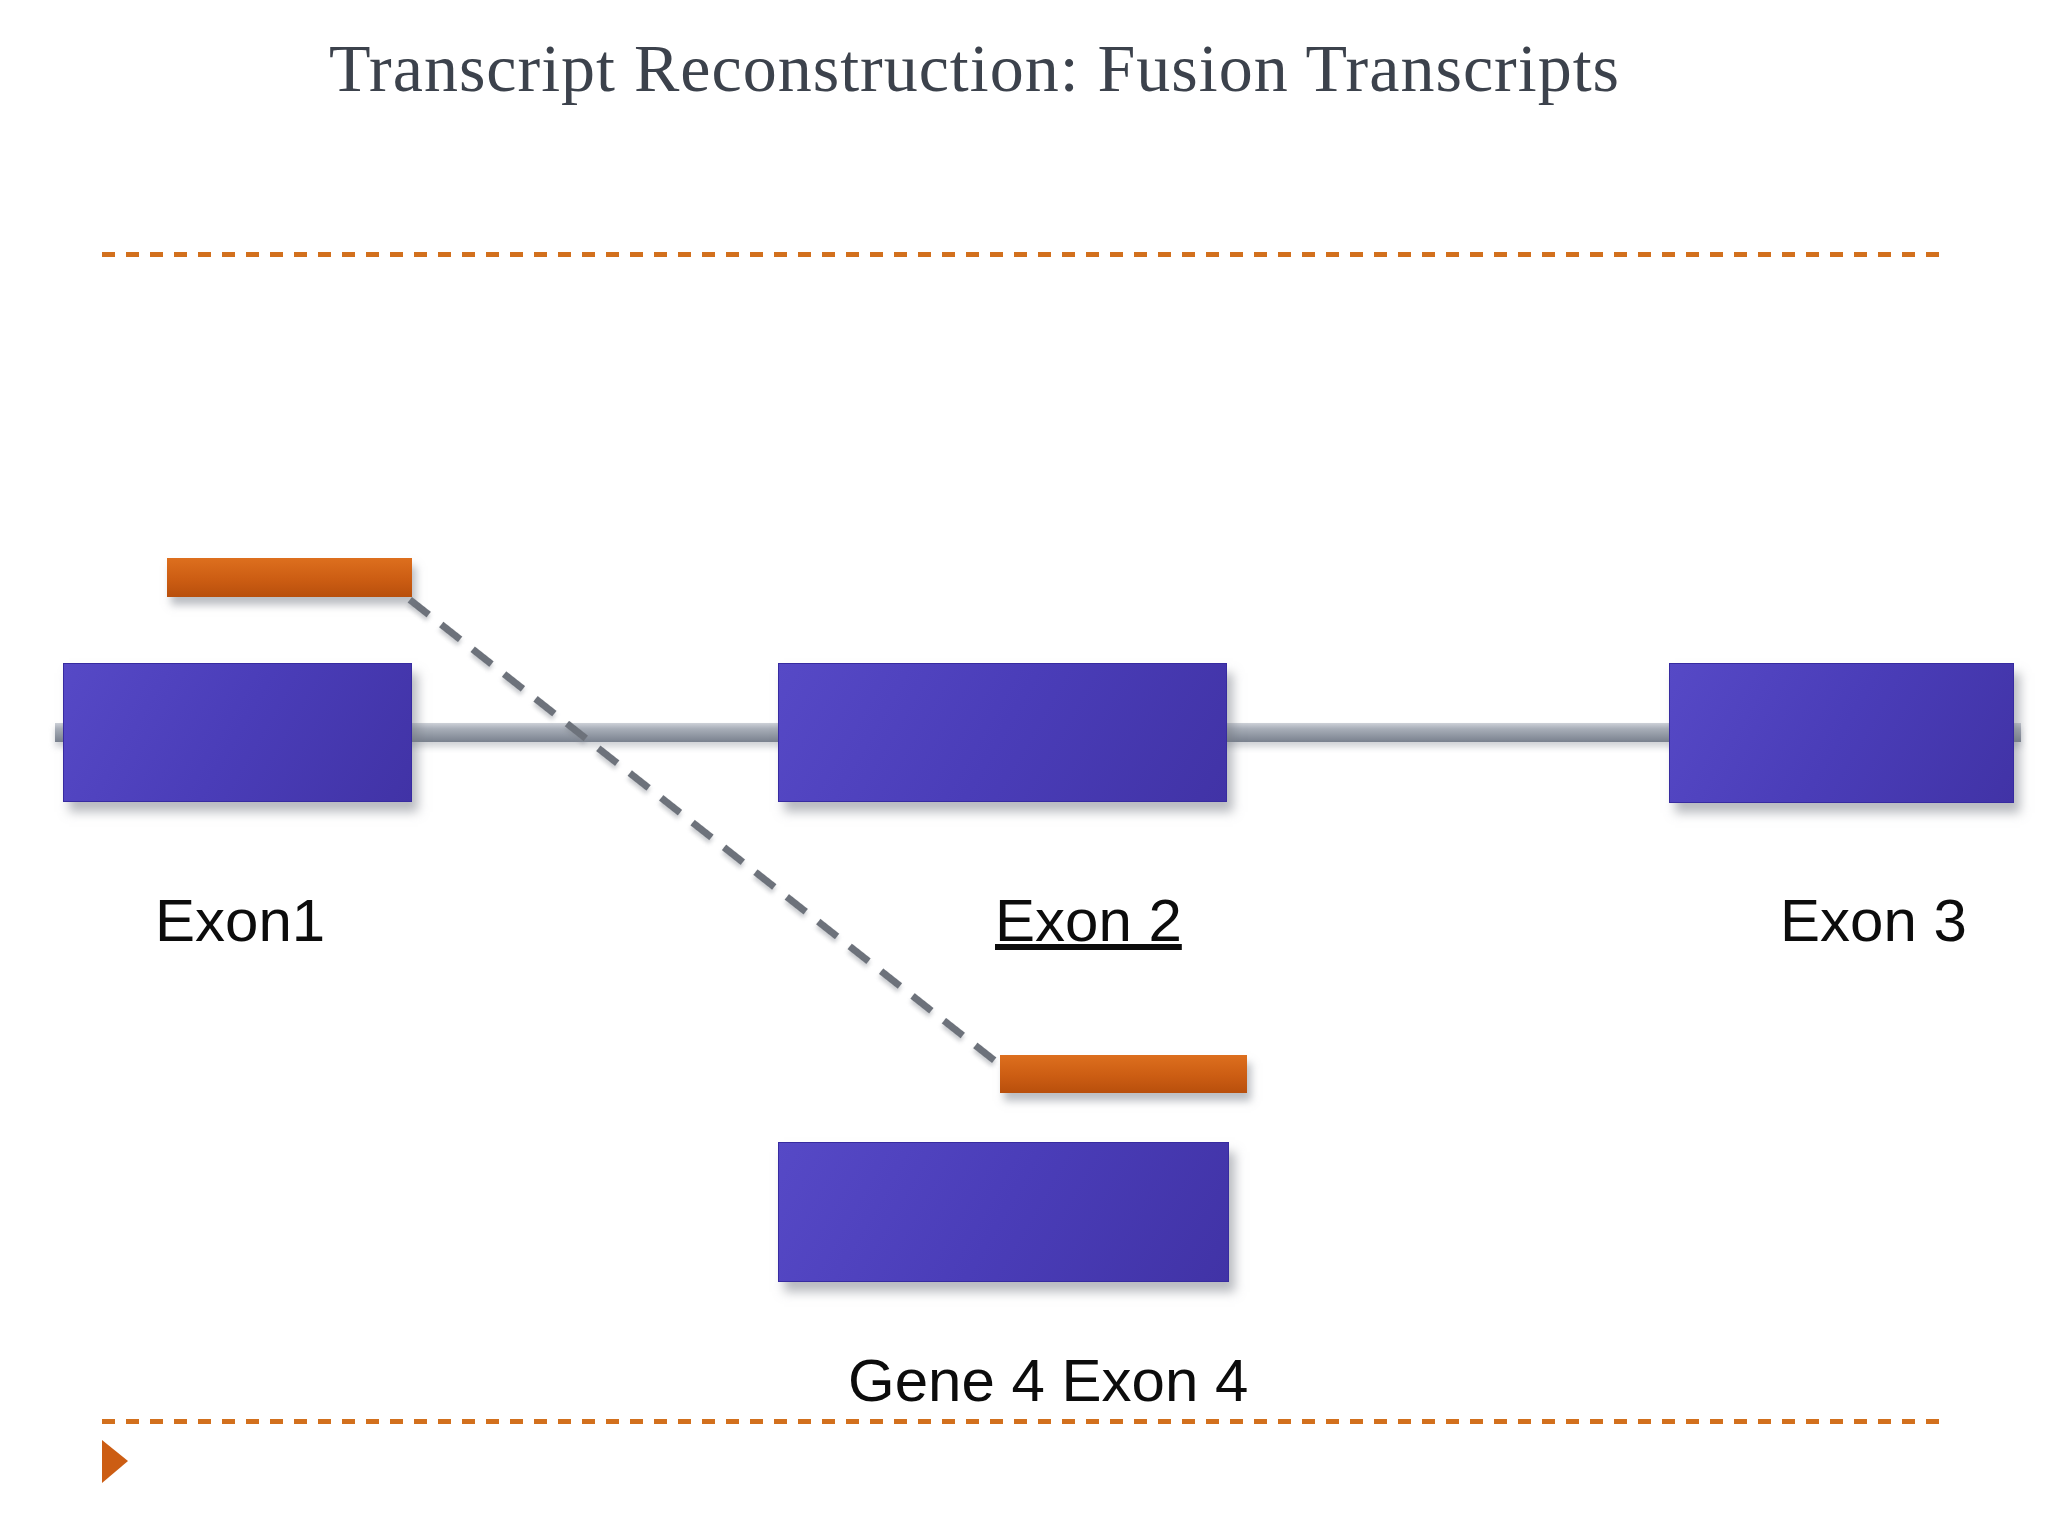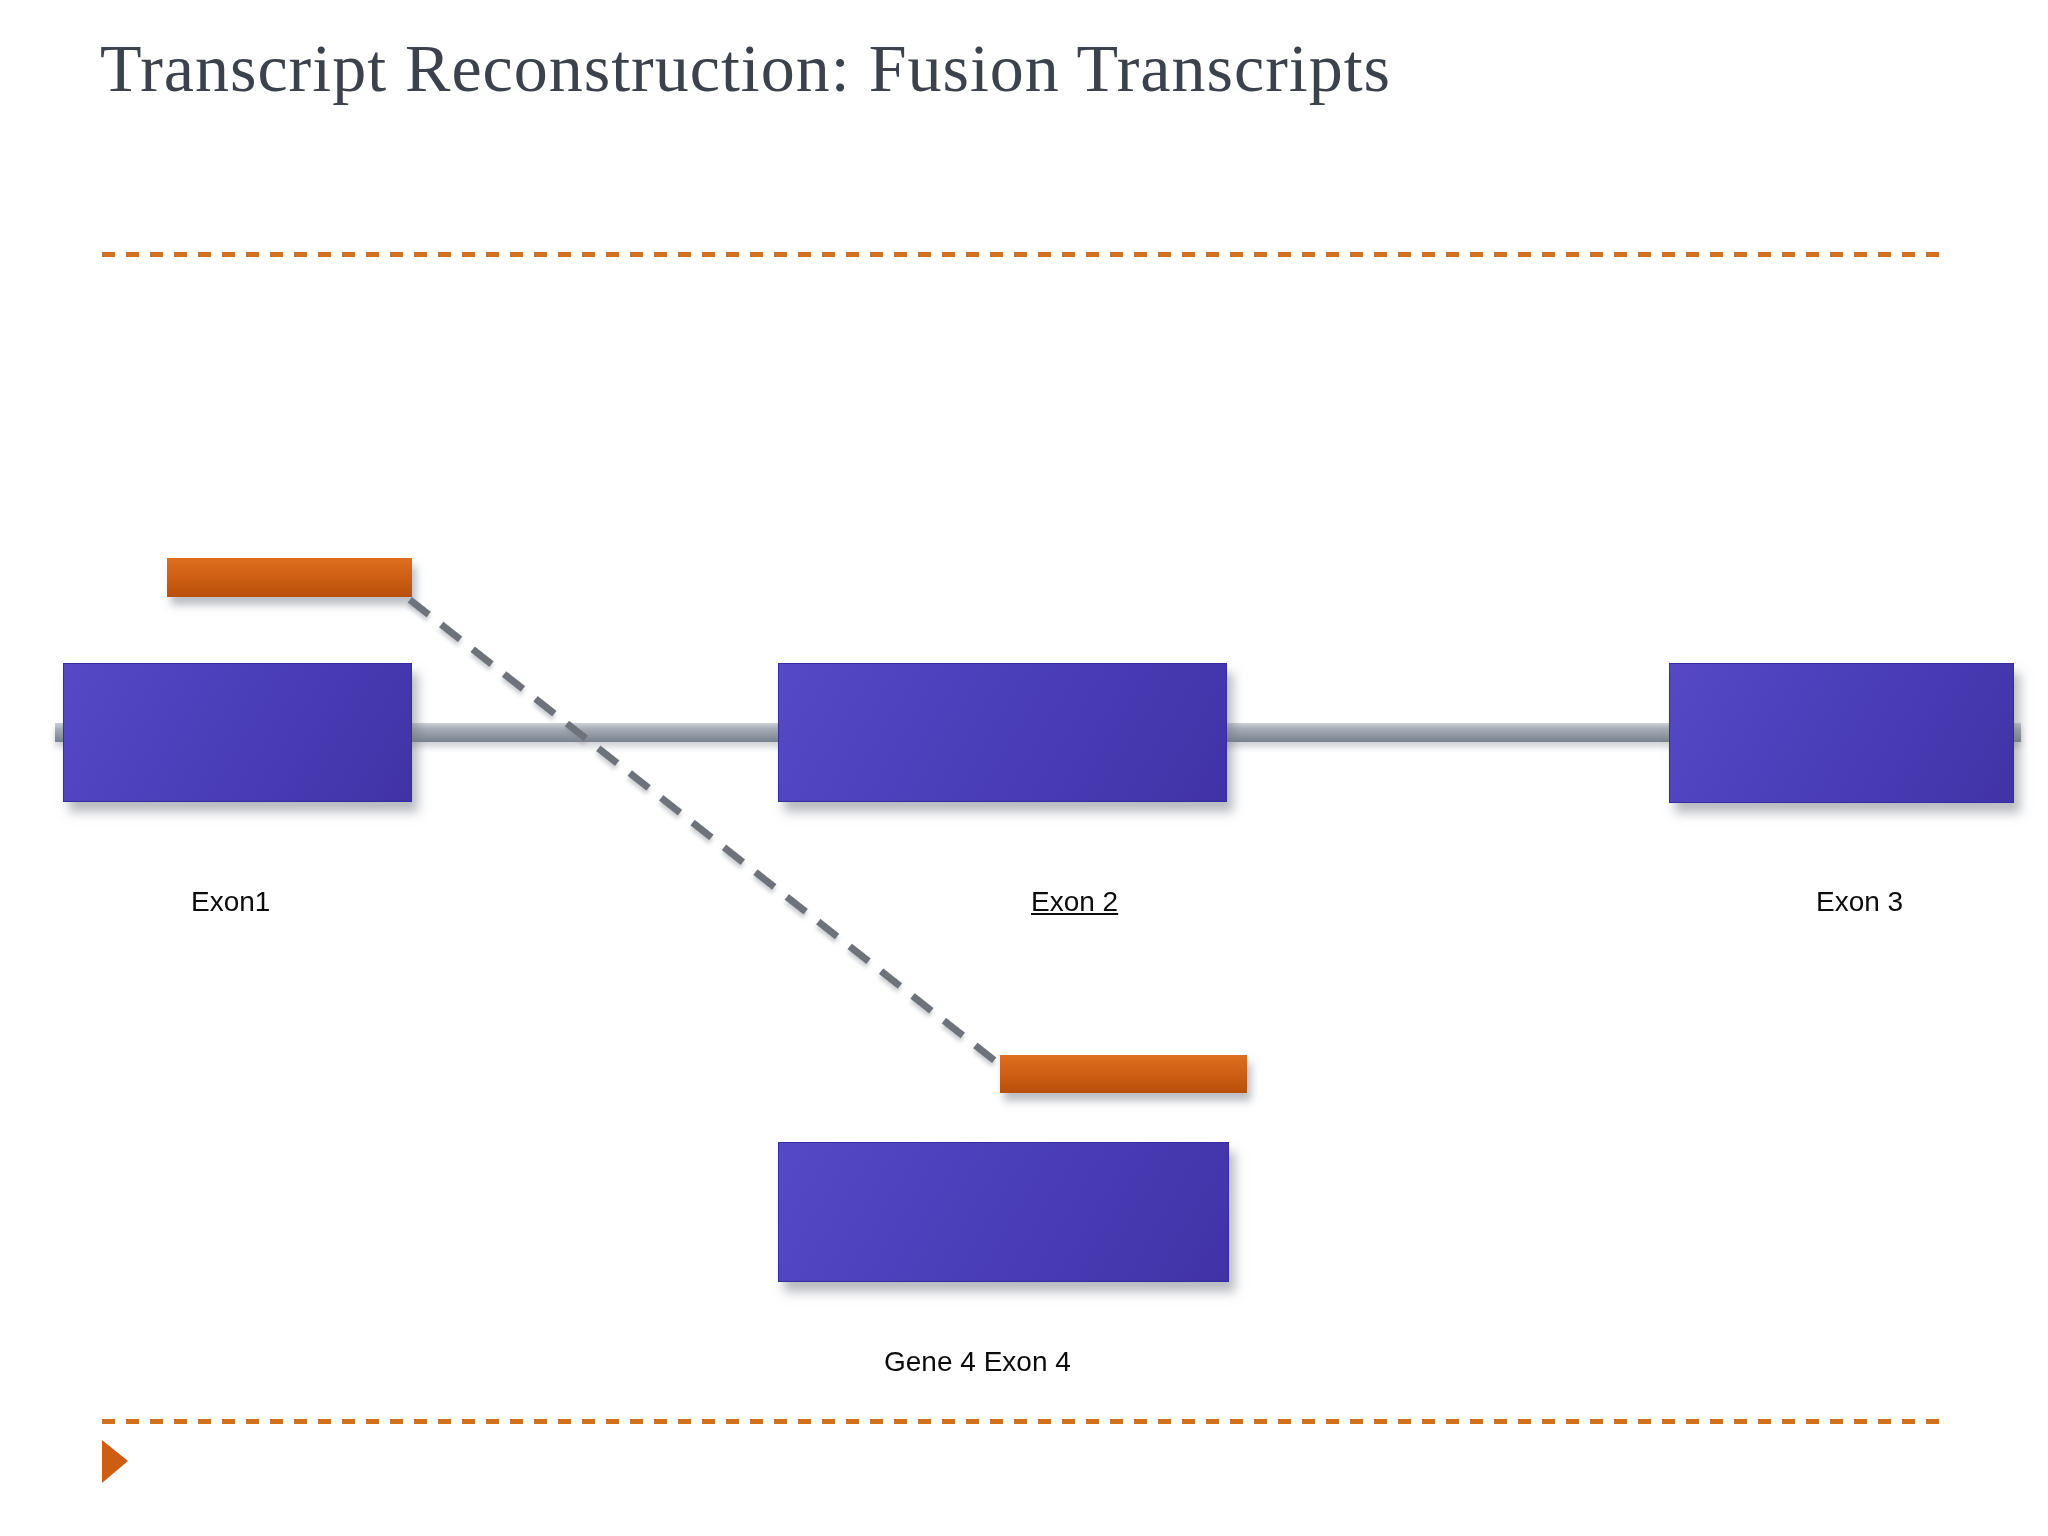--- a/index.html
+++ b/index.html
@@ -20,20 +20,21 @@
     background:var(--bg);
     overflow:hidden;
     font-family:"Liberation Sans",sans-serif;
   }
   .slide-title{
     position:absolute;left:100px;top:30px;width:1520px;
     font-family:"Liberation Serif",serif;
     font-size:68px;line-height:1.12;
     color:var(--title-text);
     letter-spacing:1px;
+    text-align:right;
   }
   .divider{
     position:absolute;height:5px;
     background:repeating-linear-gradient(90deg,var(--divider-orange) 0 13px,transparent 13px 24px);
   }
   .divider.top{left:102px;top:252px;width:1845px;}
   .divider.bottom{left:102px;top:1419px;width:1845px;}
 
   .intron-line{
     position:absolute;left:55px;top:723px;width:1966px;height:19px;
@@ -65,24 +66,23 @@
   .connector{
     position:absolute;left:412px;top:597px;width:751px;height:7px;
     background:repeating-linear-gradient(90deg,var(--connector-gray) 0 24px,transparent 24px 40px);
     transform:rotate(38.24deg);
     transform-origin:0 0;
     z-index:2;
     filter:drop-shadow(2px 3px 2px rgba(130,135,145,0.45));
   }
   .shape-label{
     position:absolute;
-    font-size:28px;color:var(--label-text);
+    font-size:60px;color:var(--label-text);
     white-space:nowrap;
     z-index:5;
-    margin-left:36px;
   }
   .lbl-e1{left:155px;top:886px;}
   .lbl-e2{left:995px;top:886px;text-decoration:underline;}
   .lbl-e3{left:1780px;top:886px;}
   .lbl-e4{left:848px;top:1346px;}
 
   .footer-arrow{
     position:absolute;left:102px;top:1440px;
     width:0;height:0;
     border-top:21px solid transparent;

